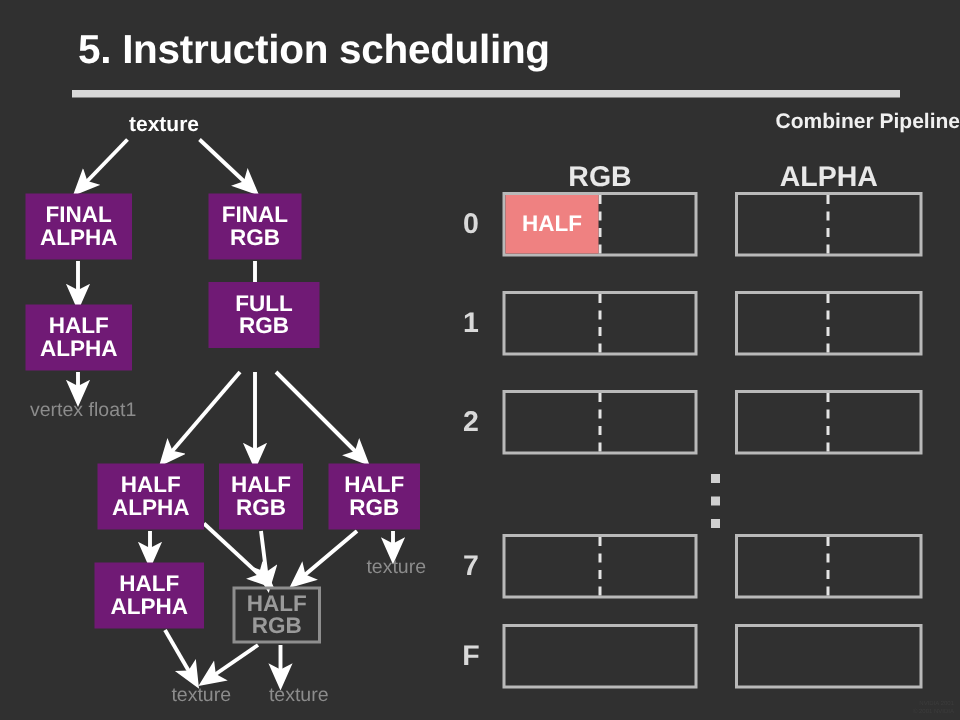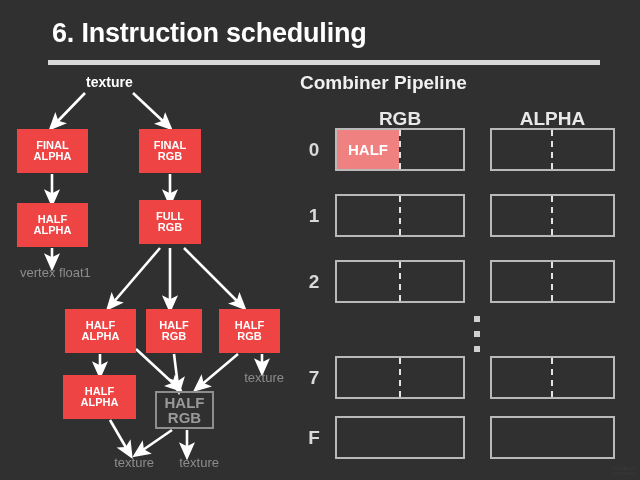--- a/index.html
+++ b/index.html
@@ -28,44 +28,44 @@
 
   .node{
     position:absolute;
     display:flex;flex-direction:column;
     align-items:center;justify-content:center;
     text-align:center;
     line-height:1.02;
     box-sizing:border-box;
   }
   .node.filled{
-    background:#ef4444;color:#ffffff;
-    font-size:11px;font-weight:bold;
+    background:#701a75;color:#ffffff;
+    font-size:15px;font-weight:bold;
   }
   .node.outlined{
     background:transparent;color:#9a9a9a;
     border:2px solid #8e8e8e;
     font-size:15px;font-weight:bold;
   }
   .node span{display:block;}
 
   .leaf{
     position:absolute;color:#8c8c8c;font-size:13px;
     text-align:right;line-height:1.12;white-space:nowrap;
   }
   #output-label{
     position:absolute;color:#ffffff;font-size:14px;font-weight:bold;
     white-space:nowrap;
   }
 
   
   #pipeline{position:absolute;left:300px;top:66px;width:340px;height:414px;}
   #pipeline-title{
-    position:absolute;left:0;top:6px;width:340px;text-align:left;
-    font-size:19px;font-weight:bold;color:#f0f0f0;
+    position:absolute;left:0;top:6px;width:340px;text-align:right;
+    font-size:14px;font-weight:bold;color:#f0f0f0;
   }
   .col-head{
     position:absolute;top:42px;font-size:19px;font-weight:bold;color:#e8e8e8;
     text-align:center;
   }
   #col-head-rgb{left:35px;width:130px;}
   #col-head-alpha{left:190px;width:125px;}
 
   .row-label{
     position:absolute;left:2px;width:24px;text-align:center;
@@ -100,21 +100,21 @@
     position:absolute;right:4px;bottom:4px;
     font-size:4px;line-height:1.25;color:#3c3c3c;
     text-align:right;white-space:pre;font-family:"Liberation Sans",sans-serif;
   }
 </style>
 </head>
 <body>
 
 <div class="stage">
 
-  <div id="slide-title">6. Instruction scheduling</div>
+  <div id="slide-title">5. Instruction scheduling</div>
   <div id="title-rule"></div>
 
   <div id="graph">
 
     <svg width="300" height="414" viewBox="0 0 300 414">
       <defs>
         <marker id="ah" markerWidth="7" markerHeight="7" refX="3.4" refY="3.1" orient="auto" markerUnits="strokeWidth">
           <path d="M0,0 L7,3.1 L0,6.2 L1.6,3.1 Z" fill="#ffffff"></path>
         </marker>
         <marker id="ahg" markerWidth="7" markerHeight="7" refX="3.4" refY="3.1" orient="auto" markerUnits="strokeWidth">
@@ -161,21 +161,21 @@
       <span>ALPHA</span>
     </div>
     <div class="node filled" style="left: 139px; top: 63px; width: 62px; height: 44px;">
       <span>FINAL</span>
       <span>RGB</span>
     </div>
     <div class="node filled" style="left: 17px; top: 137px; width: 71px; height: 44px;">
       <span>HALF</span>
       <span>ALPHA</span>
     </div>
-    <div class="node filled" style="left: 139px; top: 134px; width: 62px; height: 44px;">
+    <div class="node filled" style="left: 139px; top: 122px; width: 74px; height: 44px;">
       <span>FULL</span>
       <span>RGB</span>
     </div>
     <div class="node filled" style="left: 65px; top: 243px; width: 71px; height: 44px;">
       <span>HALF</span>
       <span>ALPHA</span>
     </div>
     <div class="node filled" style="left: 146px; top: 243px; width: 56px; height: 44px;">
       <span>HALF</span>
       <span>RGB</span>

